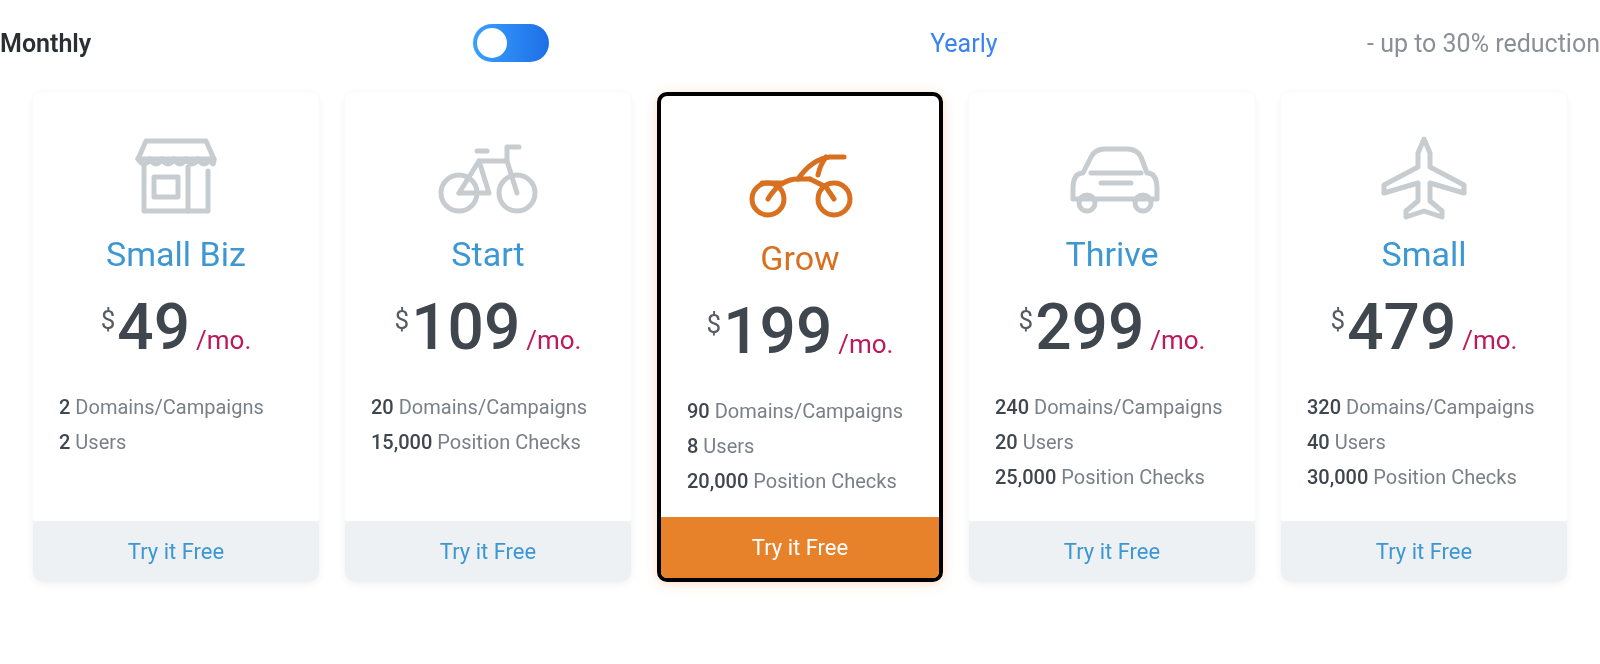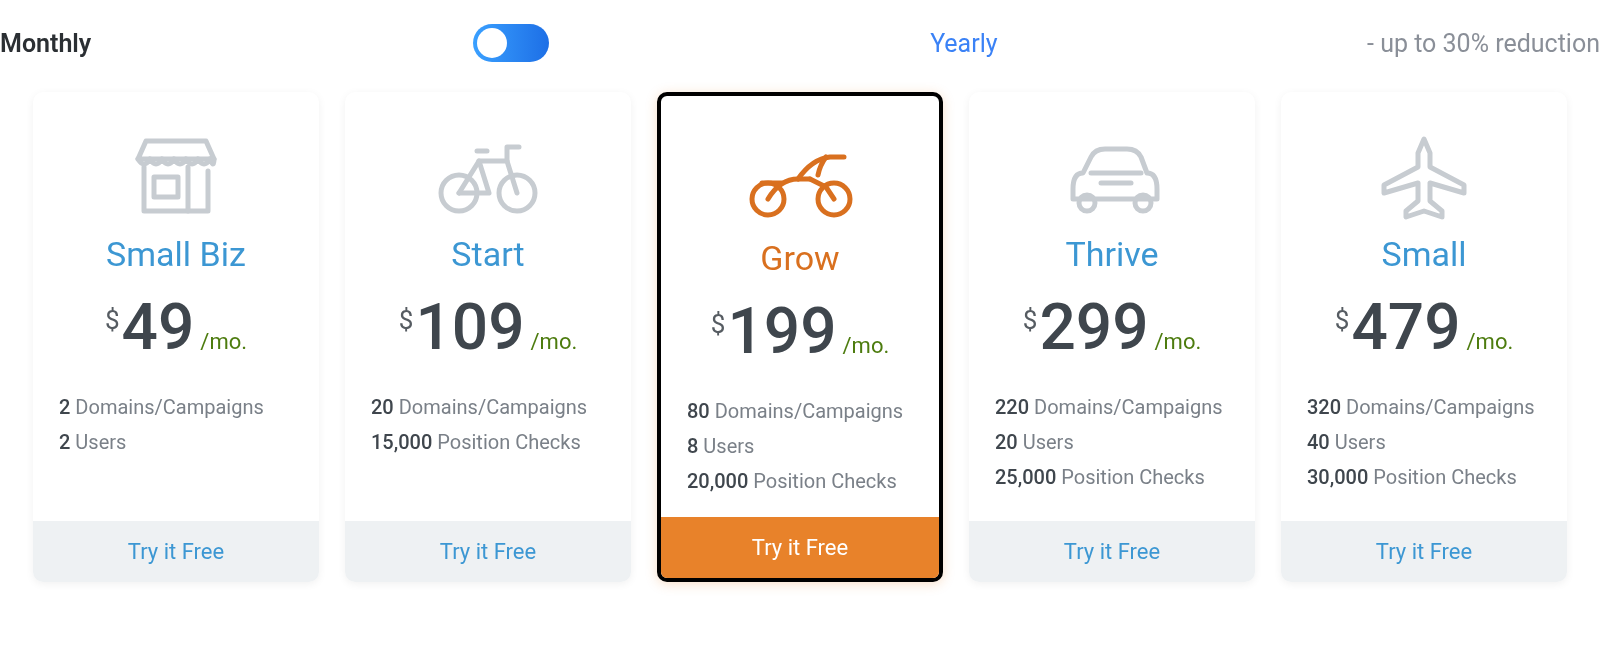--- a/index.html
+++ b/index.html
@@ -103,22 +103,22 @@
     top: -20px;
     margin-right: 2px;
   }
   .amount {
     font-size: 64px;
     font-weight: 500;
     color: #3f464d;
     line-height: 1;
   }
   .period {
-    font-size: 22px;
-    color: #4d7c0f;
+    font-size: 26px;
+    color: #be185d;
     margin-left: 6px;
   }
   .features {
     list-style: none;
     color: #7a8088;
     font-size: 20px;
     line-height: 1.75;
   }
   .features li .num {
     color: #3f464d;
@@ -215,21 +215,21 @@
           <path d="M86 22 Q80 30 78 40"></path>
         </svg>
       </div>
       <div class="plan-name">Grow</div>
       <div class="price-row">
         <span class="currency">$</span>
         <span class="amount">199</span>
         <span class="period">/mo.</span>
       </div>
       <ul class="features">
-        <li><span class="num">80</span> <span>Domains/Campaigns</span></li>
+        <li><span class="num">90</span> <span>Domains/Campaigns</span></li>
         <li><span class="num">8</span> <span>Users</span></li>
         <li><span class="num">20,000</span> <span>Position Checks</span></li>
       </ul>
     </div>
     <div class="cta">Try it Free</div>
   </div>
 
   <div class="card">
     <div class="card-top">
       <div class="icon-wrap">
@@ -241,21 +241,21 @@
           <circle cx="86" cy="72" r="8"></circle>
         </svg>
       </div>
       <div class="plan-name">Thrive</div>
       <div class="price-row">
         <span class="currency">$</span>
         <span class="amount">299</span>
         <span class="period">/mo.</span>
       </div>
       <ul class="features">
-        <li><span class="num">220</span> <span>Domains/Campaigns</span></li>
+        <li><span class="num">240</span> <span>Domains/Campaigns</span></li>
         <li><span class="num">20</span> <span>Users</span></li>
         <li><span class="num">25,000</span> <span>Position Checks</span></li>
       </ul>
     </div>
     <div class="cta">Try it Free</div>
   </div>
 
   <div class="card">
     <div class="card-top">
       <div class="icon-wrap">

